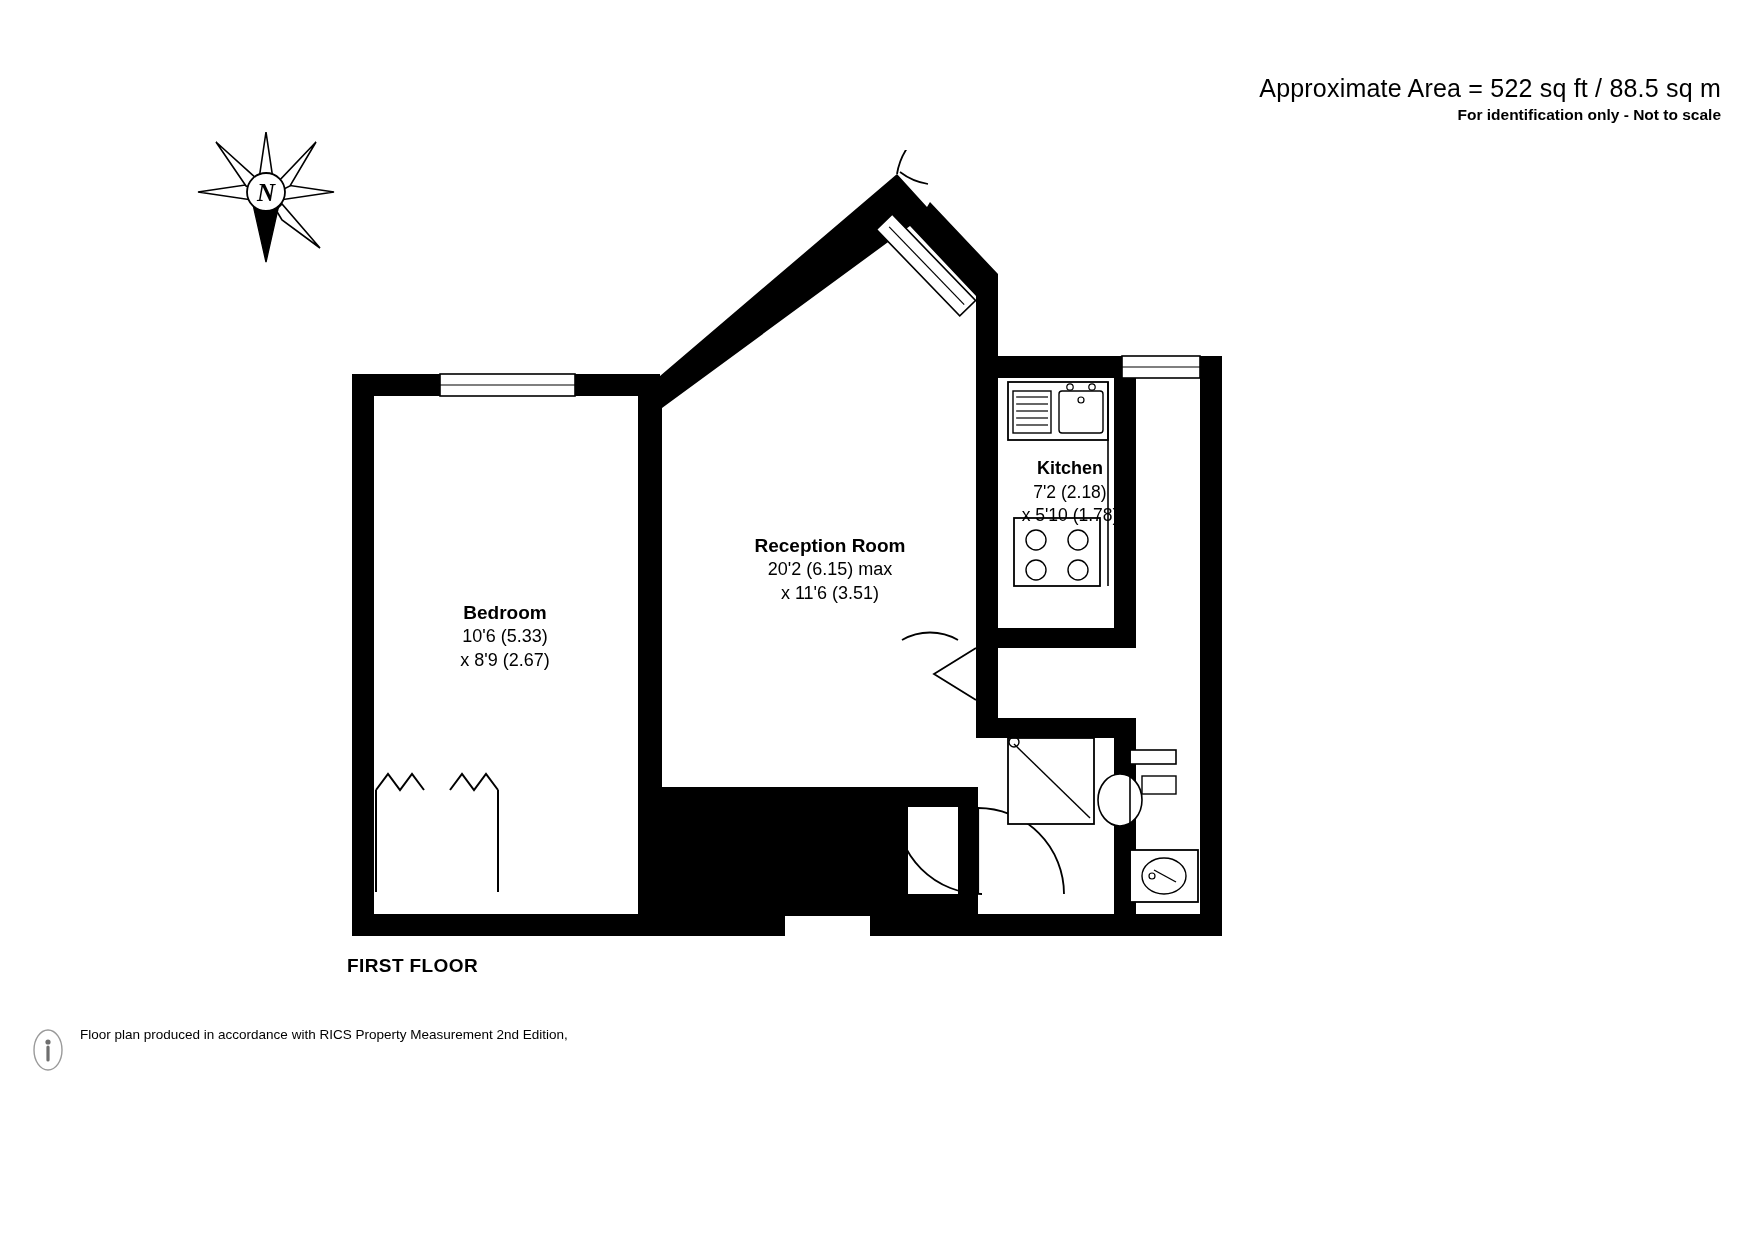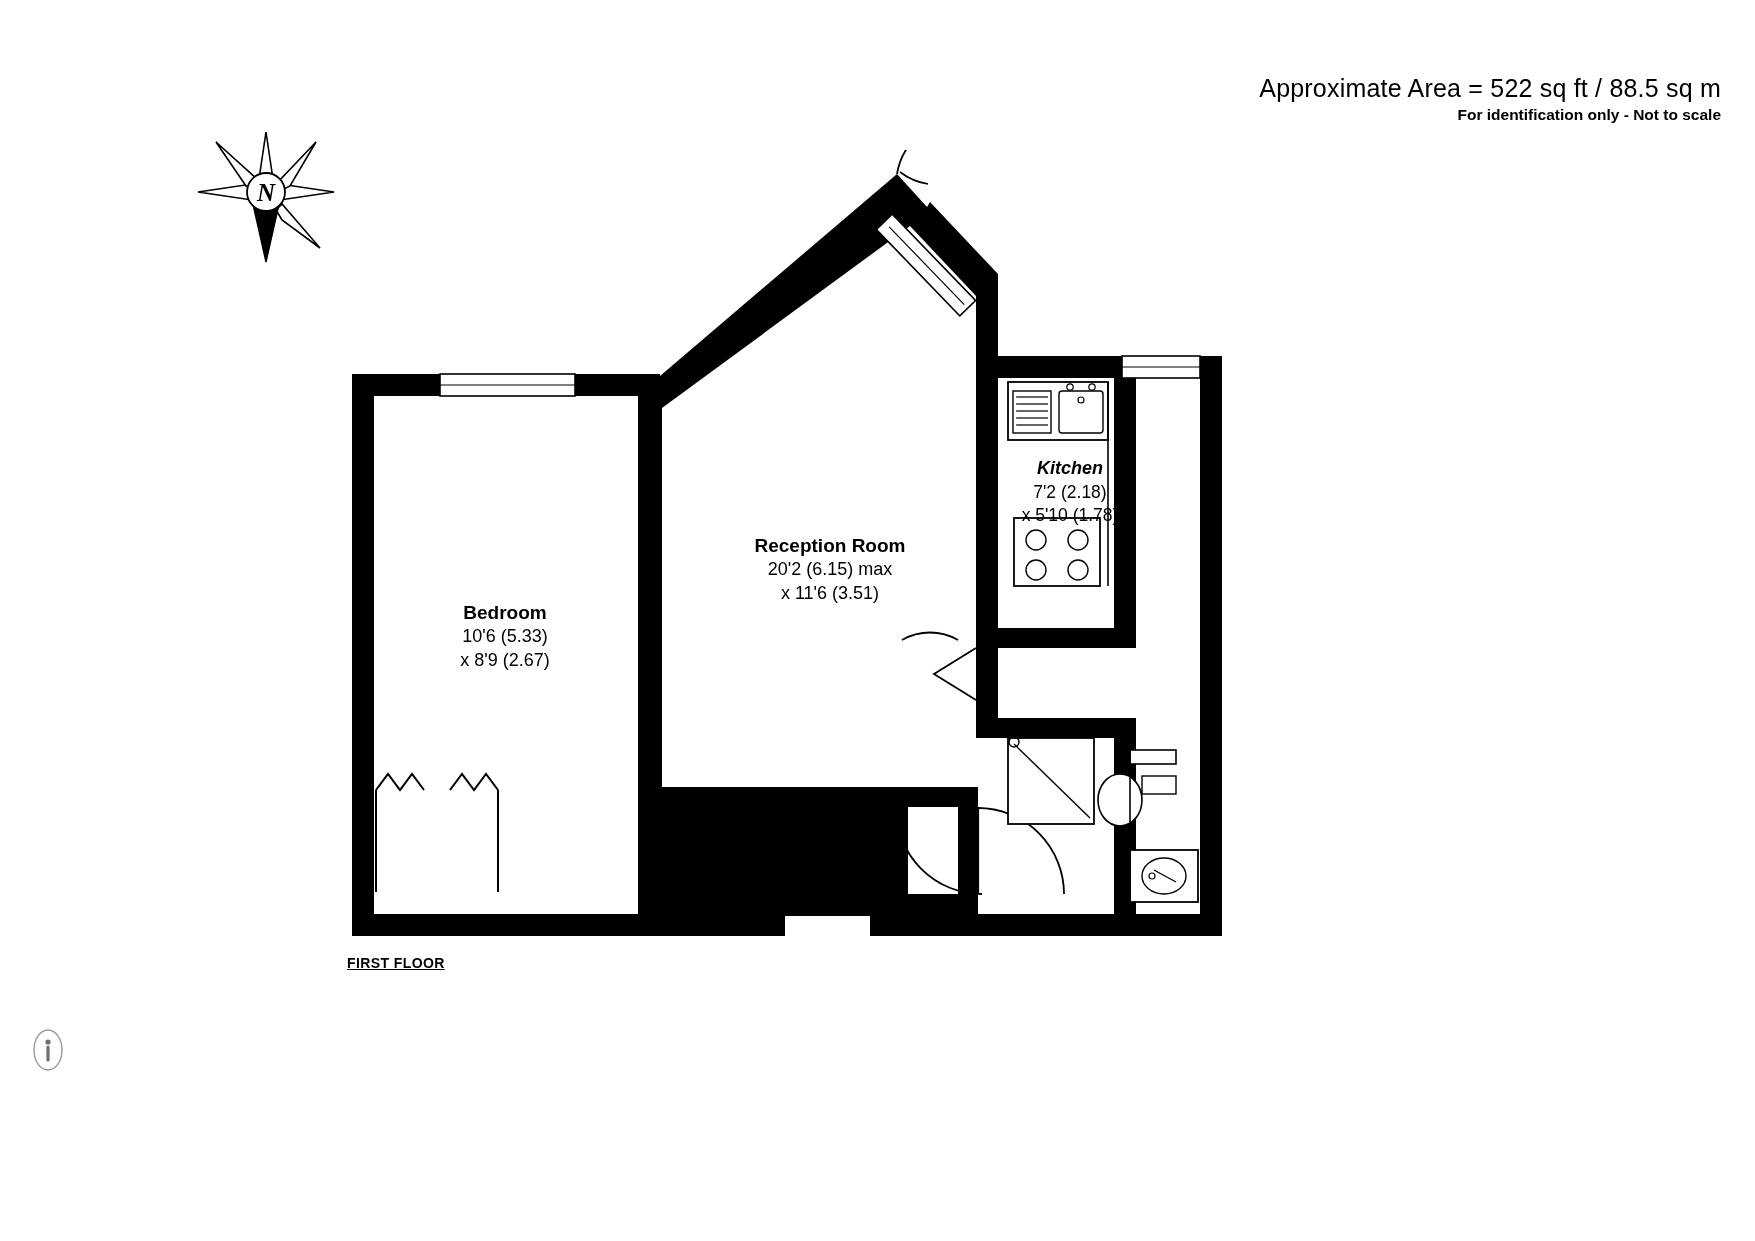--- a/index.html
+++ b/index.html
@@ -67,32 +67,31 @@
     display: block;
   }
   .room-label .dim {
     font-size: 18px;
     display: block;
   }
 
   #label-bedroom { left: 355px; top: 600px; width: 300px; }
   #label-reception { left: 680px; top: 533px; width: 300px; }
   #label-kitchen { left: 940px; top: 457px; width: 260px; }
-  #label-kitchen .name { font-size: 18px; font-style: italic; }
+  #label-kitchen .name { font-size: 18px; }
   #label-kitchen .dim { font-size: 17.5px; }
 
   
   .floor-title {
     position: absolute;
     left: 347px;
     top: 955px;
-    font-size: 14px;
+    font-size: 19px;
     font-weight: bold;
     letter-spacing: 0.4px;
-    text-decoration: underline;
   }
 
   
   .footer {
     position: absolute;
     left: 33px;
     top: 1025px;
     width: 760px;
     height: 50px;
   }
@@ -334,14 +333,15 @@
 
 <div class="footer">
   <div class="footer-icon">
     <svg viewBox="0 0 30 42" width="30" height="42">
       <ellipse cx="15" cy="21" rx="14" ry="20" fill="#ffffff" stroke="#9a9a9a" stroke-width="1.4"></ellipse>
       <circle cx="15" cy="13" r="2.6" fill="#6e6e6e"></circle>
       <path d="M15 18 L15 31" stroke="#6e6e6e" stroke-width="3.2" stroke-linecap="round"></path>
     </svg>
   </div>
   <div class="footer-text">
+    <div>Floor plan produced in accordance with RICS Property Measurement 2nd Edition,</div>
   </div>
 </div>
 
 </body></html>

